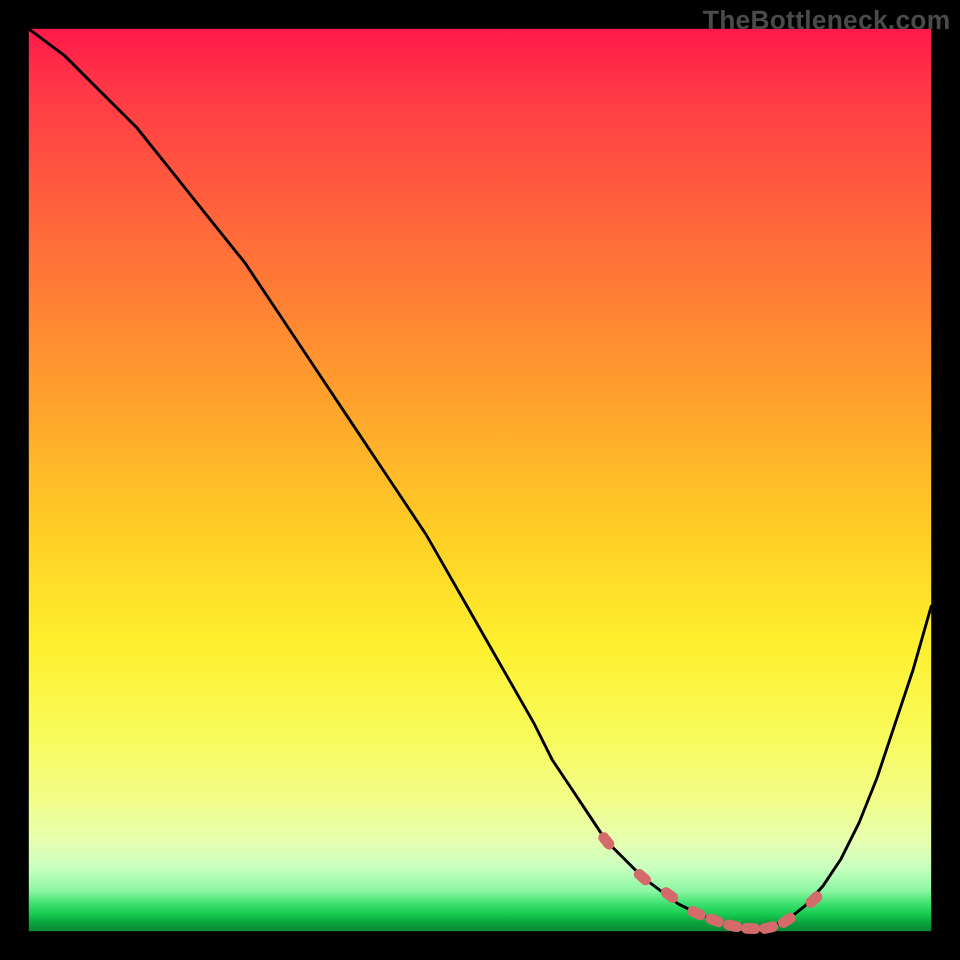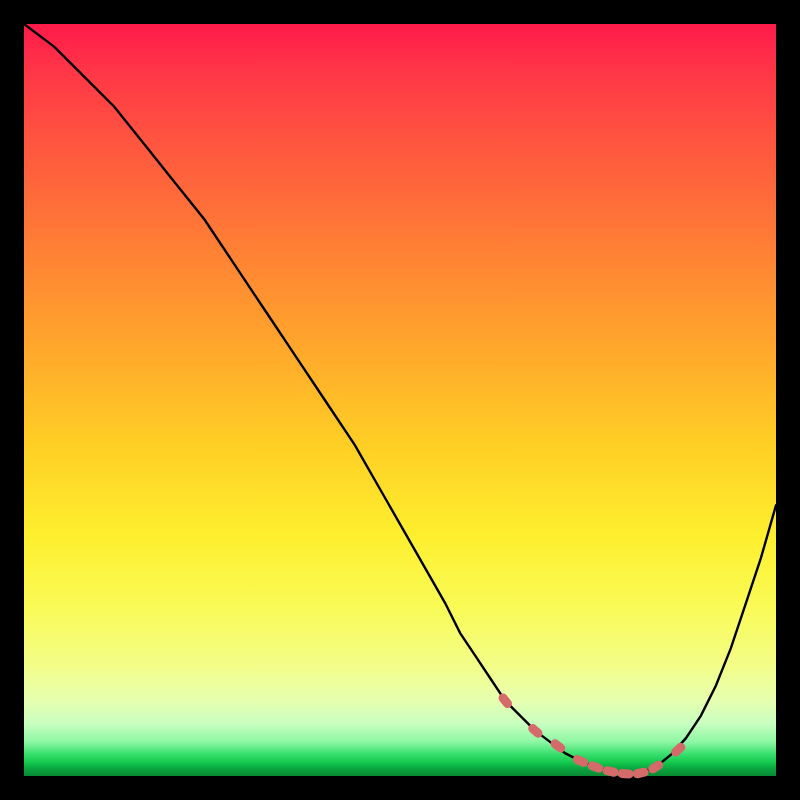--- a/index.html
+++ b/index.html
@@ -62,14 +62,15 @@
           <rect x="563.52" y="738.48" width="16" height="9" rx="4.5" ry="4.5" fill="#d46a6a" transform="rotate(19.3 571.52 742.98)"></rect>
           <rect x="578.56" y="742.99" width="16" height="9" rx="4.5" ry="4.5" fill="#d46a6a" transform="rotate(12.7 586.56 747.49)"></rect>
           <rect x="593.60" y="745.24" width="16" height="9" rx="4.5" ry="4.5" fill="#d46a6a" transform="rotate(2.9 601.60 749.74)"></rect>
           <rect x="608.64" y="744.49" width="16" height="9" rx="4.5" ry="4.5" fill="#d46a6a" transform="rotate(-12.7 616.64 748.99)"></rect>
           <rect x="623.68" y="738.48" width="16" height="9" rx="4.5" ry="4.5" fill="#d46a6a" transform="rotate(-31.0 631.68 742.98)"></rect>
           <rect x="646.24" y="721.18" width="16" height="9" rx="4.5" ry="4.5" fill="#d46a6a" transform="rotate(-43.5 654.24 725.68)"></rect>
         </g>
     </svg>
   </div>
 
+  <div class="watermark">TheBottleneck.com</div>
 
 </div>
 
 </body></html>

